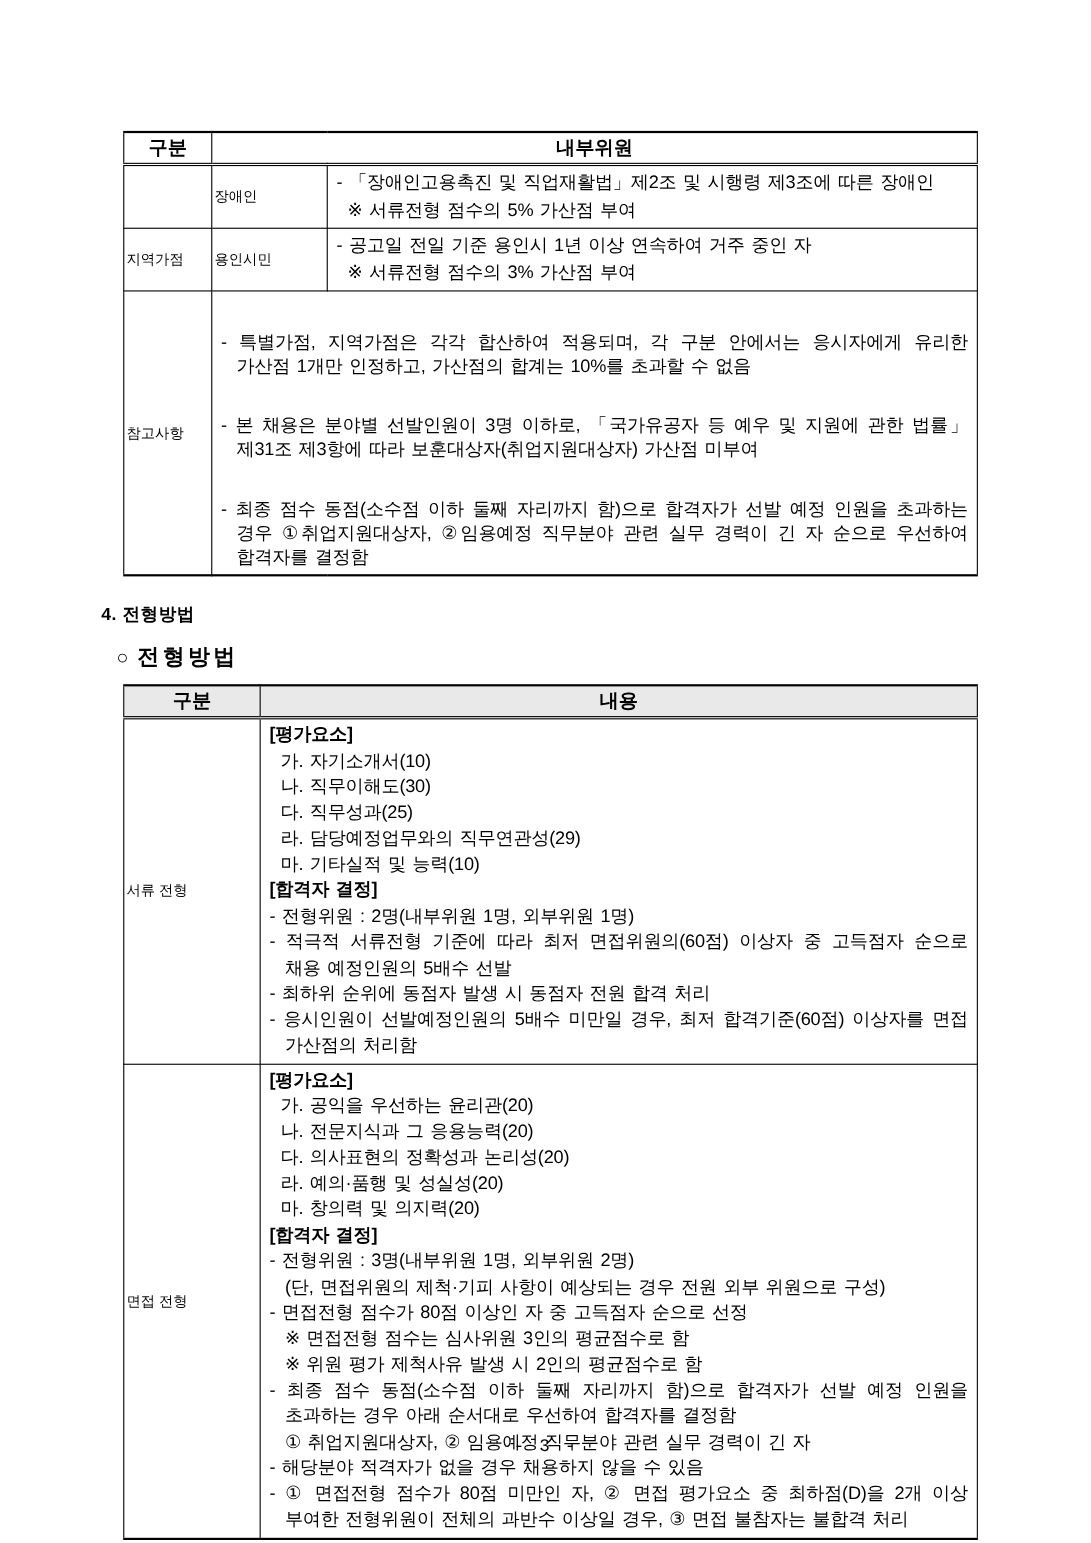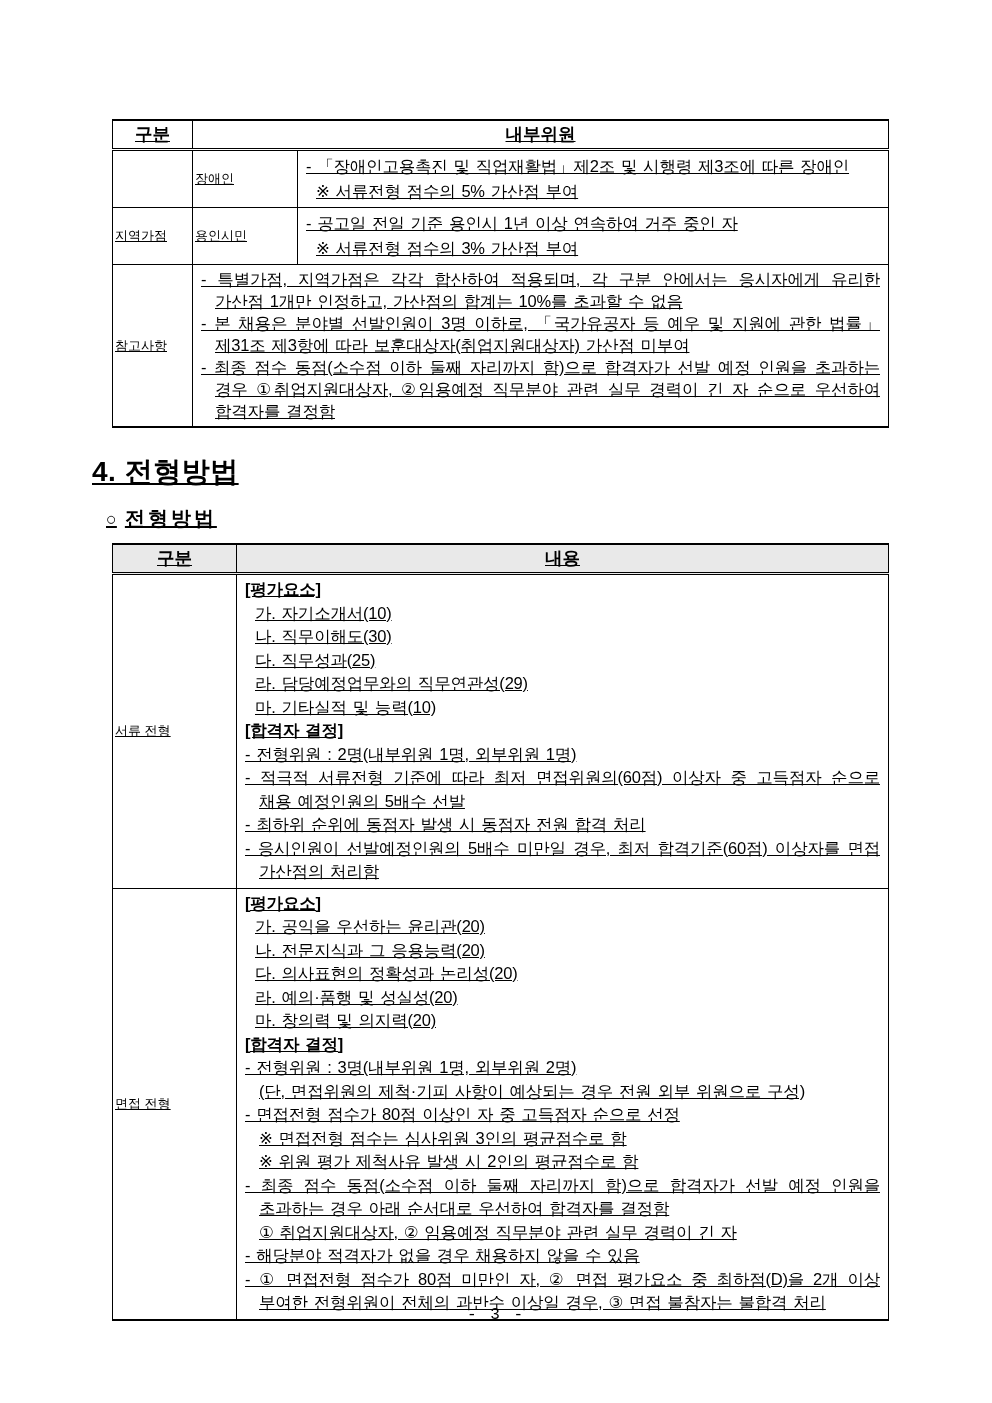--- a/index.html
+++ b/index.html
@@ -3,48 +3,48 @@
 <meta charset="utf-8">
 <style>
   html,body{margin:0;padding:0;}
   body{
     width:992px;height:1403px;
     background:#ffffff;color:#000;
     font-family:"Liberation Sans","DejaVu Sans",sans-serif;
     position:relative;overflow:hidden;
     -webkit-font-smoothing:none;
   }
-  .doc{padding:119px 116px 0 112px;text-decoration:underline;}
+  .doc{padding:119px 116px 0 112px;}
 
   
   table{border-collapse:collapse;width:776px;table-layout:fixed;}
   .tbl{border:1.6px solid #000;border-top-width:2.2px;border-bottom-width:2.2px;}
   td,th{border:1px solid #000;padding:0;vertical-align:middle;word-break:keep-all;}
   thead th{
     font-size:17.5px;font-weight:bold;text-align:center;
     padding:3px 2px;border-bottom:3.5px double #000;line-height:21px;
   }
   .t2 thead th{background:#e9e9e9;}
   .cat-cell{ font-size:13px;line-height:20px;padding:2px;}
   .content-cell{padding:3px 8px 4px 8px;}
 
   
   .line{font-size:16.5px;line-height:23.5px;letter-spacing:-0.2px;word-spacing:1.5px;}
   .t1 .line{line-height:24.5px;}
-  .t1 .refs .line{line-height:22px;}
+  .t1 .refs .line{line-height:22px;margin-top:32px;}
   .line.h{font-weight:bold;}
   .line.item{padding-left:10px;}
   .line.dash{padding-left:14px;text-indent:-14px;text-align:justify;}
   .line.note{padding-left:28px;text-indent:-14px;}
   .t1 .line.note{padding-left:24px;text-indent:-14px;}
 
   
   .sec-heading{
     margin:25px 0 0 -20px;
-    font-size:28px;font-weight:800;letter-spacing:0.5px;
+    font-size:16px;font-weight:800;letter-spacing:0.5px;
   }
   .sub-heading{
     margin:14px 0 11px -6px;
     font-family:"Liberation Serif","DejaVu Serif",serif;
     font-size:20px;font-weight:600;letter-spacing:3px;
   }
   .sub-heading .circle{font-size:18px;letter-spacing:0;margin-right:8px;font-weight:400;}
 
   
   .footer{

